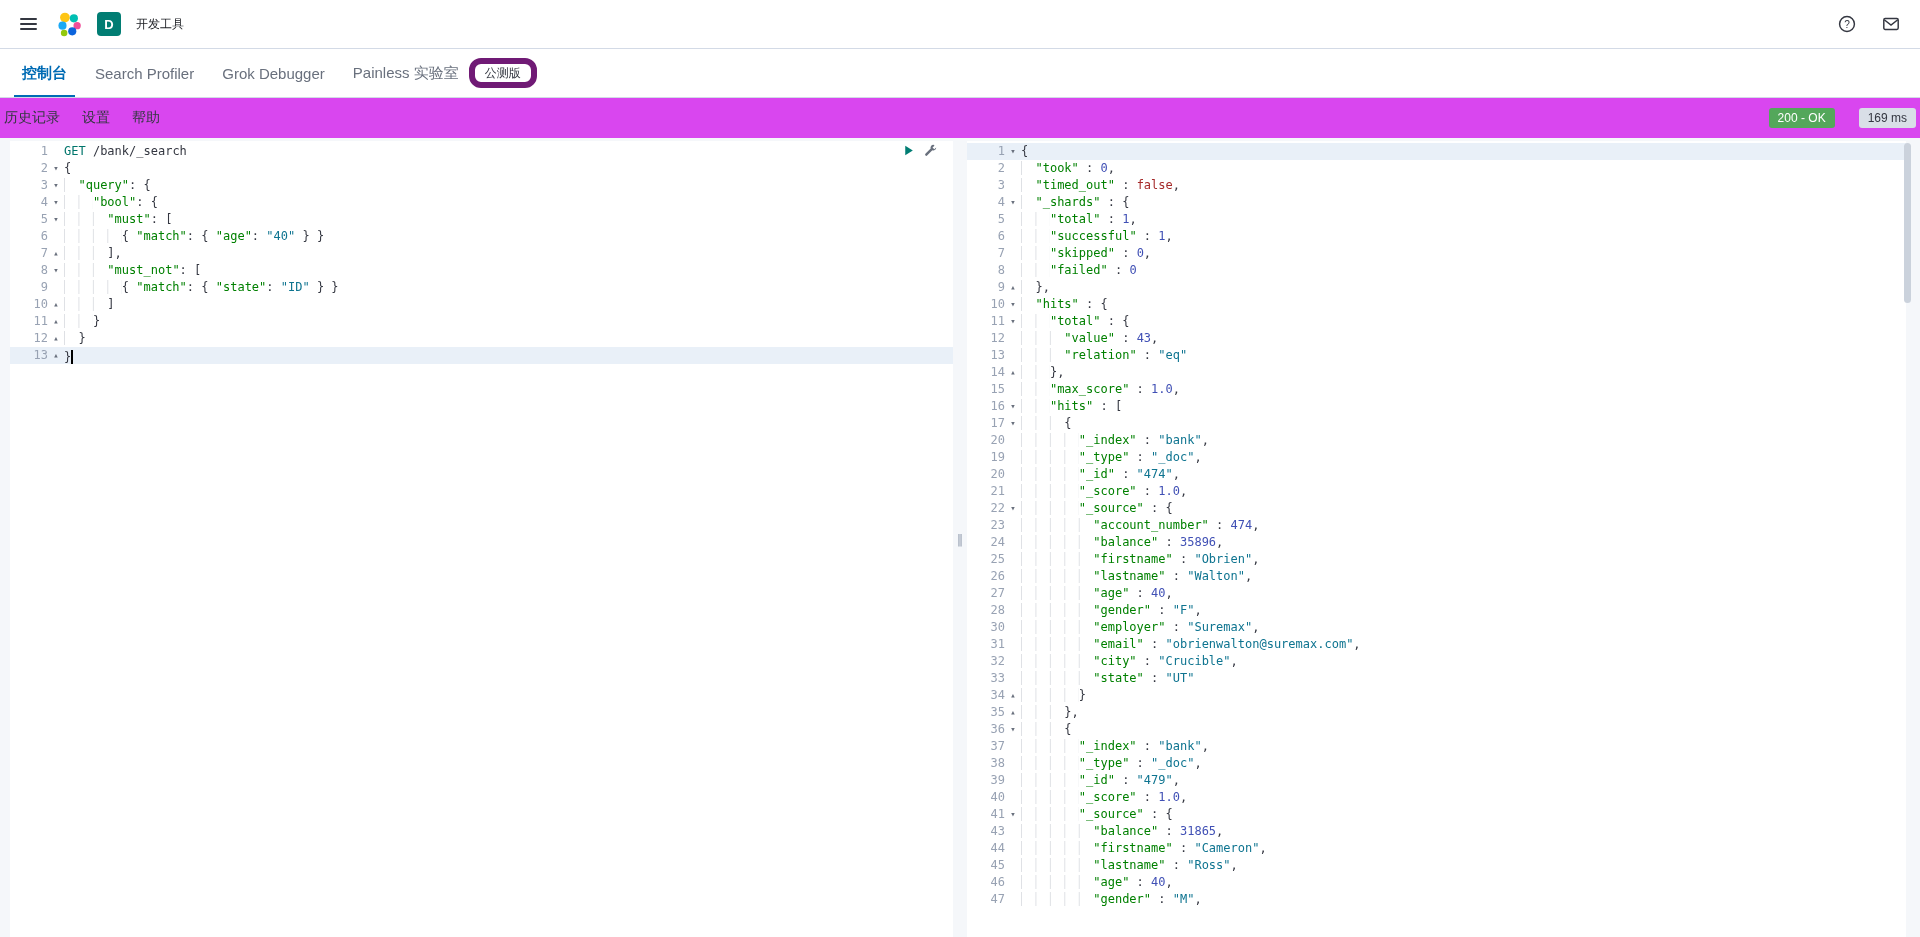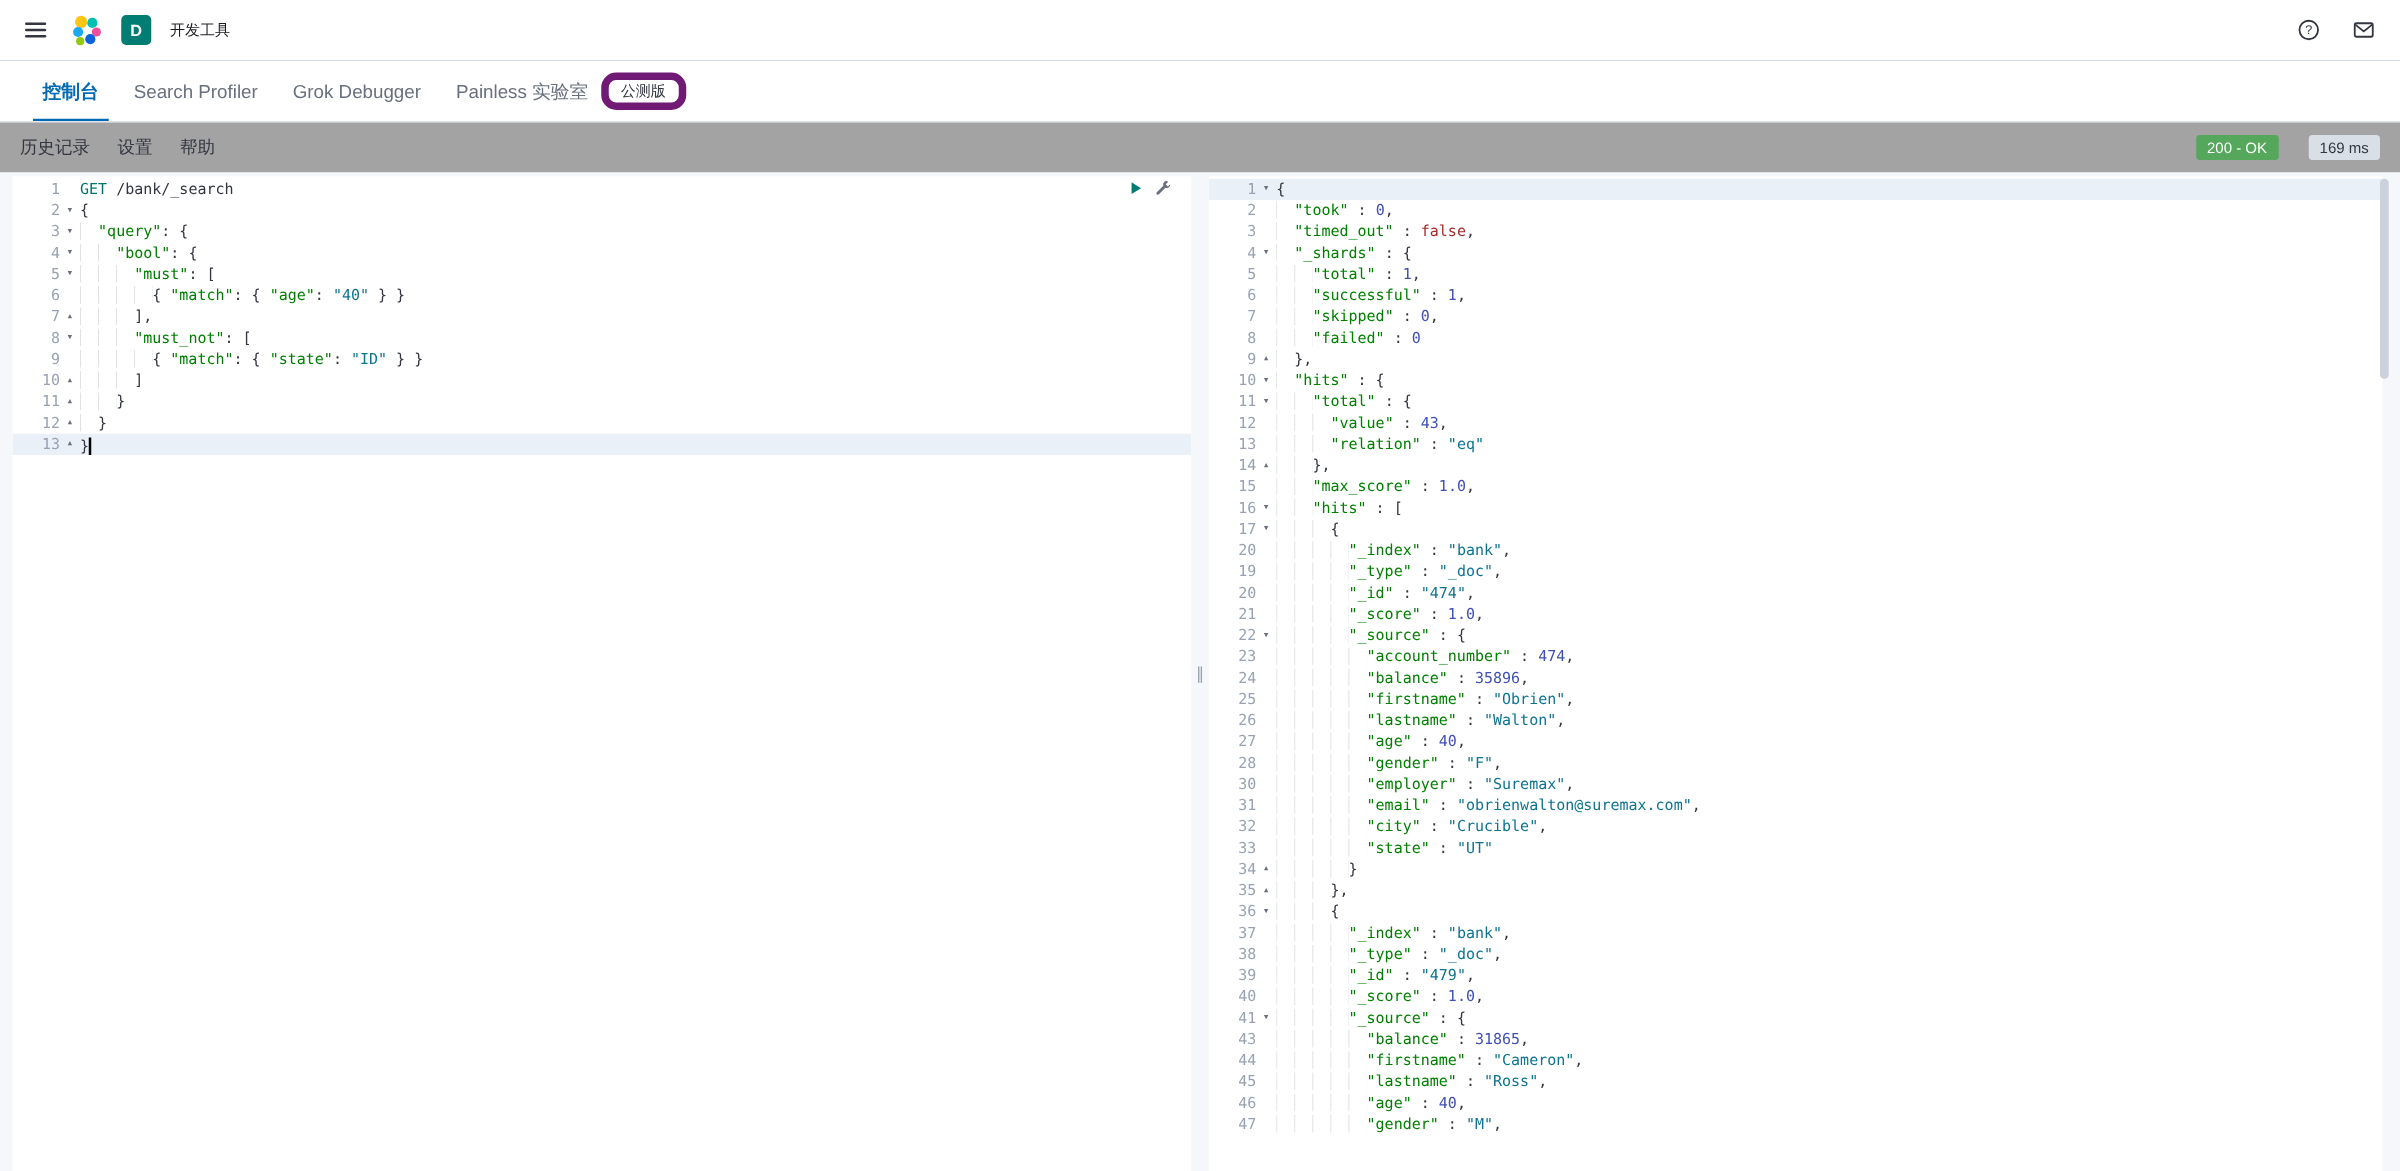--- a/index.html
+++ b/index.html
@@ -13,30 +13,30 @@
   .hamburger span { display: block; width: 17px; height: 2px; background: #343741; border-radius: 1px; }
   .logo { display: flex; align-items: center; }
   .dep-badge { width: 24px; height: 24px; border-radius: 4px; background: #017D73; color: #fff;
     font-size: 13px; font-weight: 700; display: flex; align-items: center; justify-content: center; cursor: pointer; }
   .header-title { font-size: 12px; color: #1A1C21; }
   .header-right { margin-left: auto; display: flex; align-items: center; gap: 26px; padding-right: 4px; }
   .h-icon { display: flex; cursor: pointer; }
 
   
   .tabs { position: absolute; top: 49px; left: 0; right: 0; height: 49px; background: #fff;
-    border-bottom: 1px solid #D3DAE6; display: flex; align-items: stretch; padding: 0 20px; }
+    border-bottom: 1px solid #D3DAE6; display: flex; align-items: stretch; padding: 0 8px; }
   .tab { display: flex; align-items: center; margin: 0 6px; padding: 0 8px; font-size: 15px;
     color: #69707D; cursor: pointer; }
   .tab.active { color: #006BB4; font-weight: 600; box-shadow: inset 0 -2px 0 #006BB4; }
   .beta-badge { margin-left: 10px; font-size: 12px; color: #343741; border: 6px solid #701a75;
     background: #fff; border-radius: 12px; padding: 1px 10px; line-height: 16px; font-weight: 400; }
 
   
-  .console-toolbar { position: absolute; top: 98px; left: 0; right: 0; height: 40px; background: #a3a3a3;
-    display: flex; align-items: center; padding: 0 16px; text-align: center; }
+  .console-toolbar { position: absolute; top: 98px; left: 0; right: 0; height: 40px; background: #d946ef;
+    display: flex; align-items: center; padding: 0 4px; text-align: center; }
   .tb-link { font-size: 14px; color: #343741; margin-right: 22px; cursor: pointer; }
   .tb-right { margin-left: auto; display: flex; gap: 24px; align-items: center; }
   .badge { font-size: 12px; border-radius: 3px; padding: 3px 9px; line-height: 14px; white-space: nowrap; }
   .badge-ok { background: #54A75B; color: #fff; }
   .badge-ms { background: #D9DFE7; color: #343741; }
 
   
   .console { position: absolute; top: 138px; left: 0; right: 0; bottom: 0; background: #F5F7FA; }
   .editor { position: absolute; top: 3px; bottom: 0; background: #fff; overflow: hidden;
     font-family: "DejaVu Sans Mono", monospace; font-size: 12px; line-height: 17px; }

